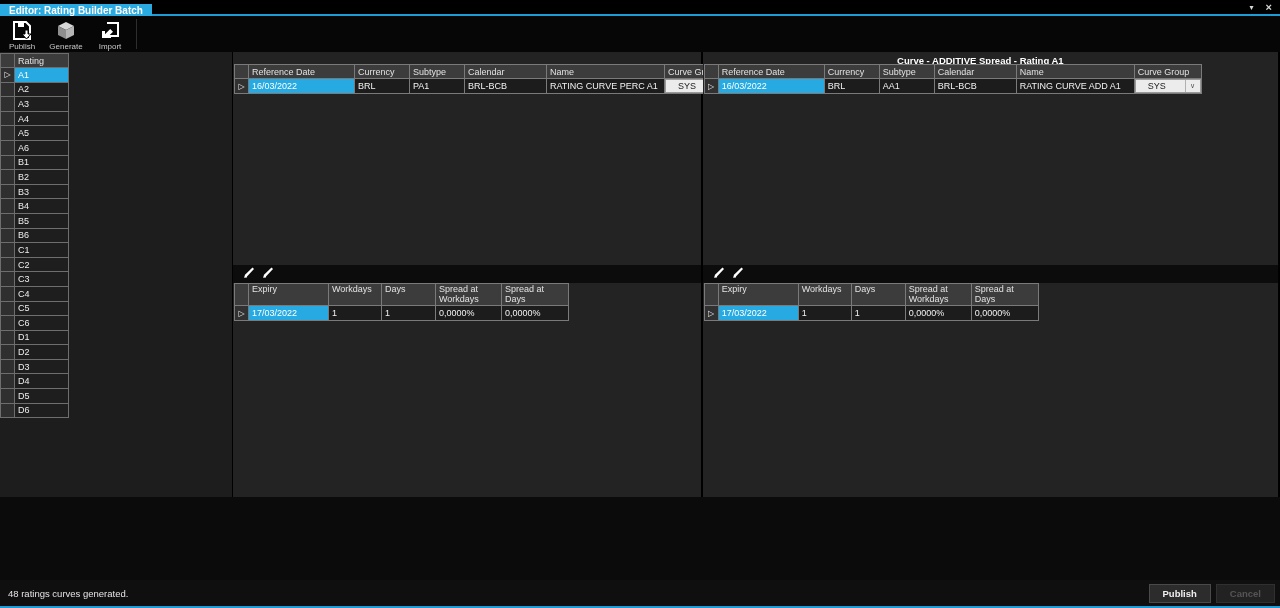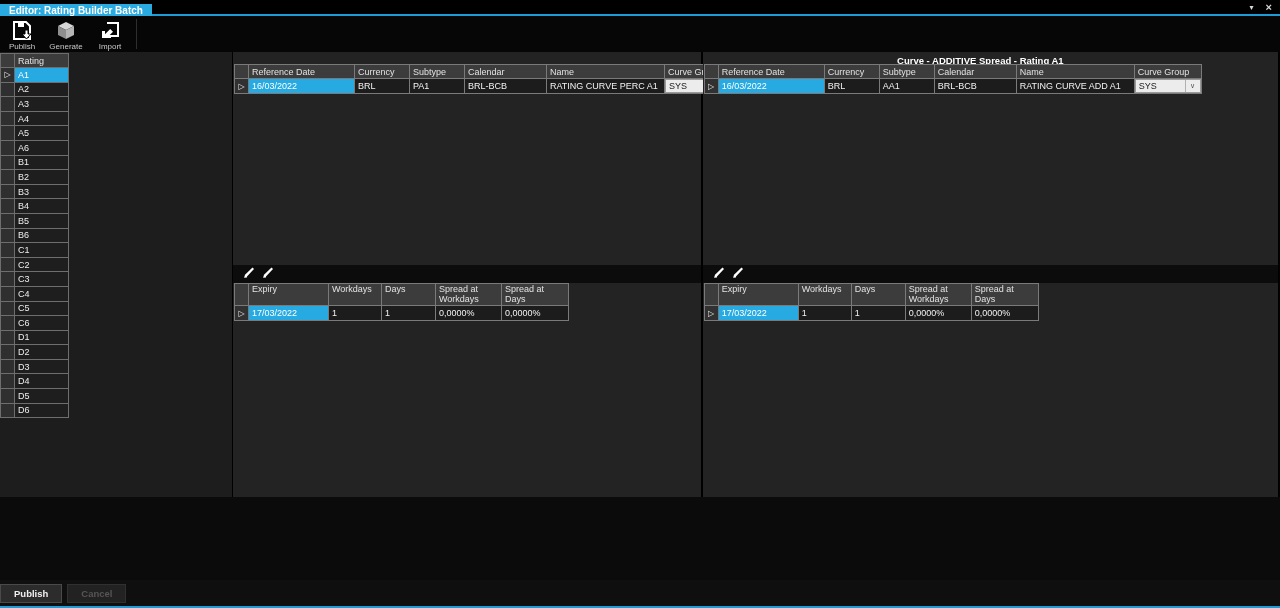--- a/index.html
+++ b/index.html
@@ -71,21 +71,21 @@
 
   .grid-top { position:absolute; top:12px; left:1px; }
   .pen-strip { position:absolute; top:213px; left:0; right:0; height:18px; background:#0c0c0c;
                display:flex; align-items:center; gap:7px; padding-left:9px; }
   .pen-strip svg { cursor:pointer; }
   .grid-bottom { position:absolute; top:231px; left:1px; }
 
   
   .combo { width:100%; height:100%; background:#ececec; border:1px solid #9a9a9a;
            display:flex; align-items:center; cursor:pointer; }
-  .combo-text { flex:1; font-size:9px; color:#1a1a1a; padding-left:3px; }
+  .combo-text { flex:1; font-size:9px; color:#1a1a1a; padding-left:12px; }
   .combo-chev { width:15px; height:100%; border-left:1px solid #b0b0b0; display:flex;
                 align-items:center; justify-content:center; font-size:7px; color:#555; }
 
   
   .bottom-gap { height:83px; background:#0b0b0b; }
   .statusbar { height:26px; background:#0f0f0f; display:flex; align-items:center; }
   .status-msg { font-size:9.5px; color:#e4e4e4; padding-left:8px; flex:1; }
   .btn { height:19px; font-size:9.5px; font-weight:bold; padding:0 13px; margin-right:5px;
          display:flex; align-items:center; cursor:pointer; font-family:"Liberation Sans",sans-serif; }
   .btn-publish { background:#2c2c2c; border:1px solid #4a4a4a; color:#f0f0f0; }
@@ -368,16 +368,17 @@
         <div class="gcell gbody d3">1</div>
         <div class="gcell gbody d4">0,0000%</div>
         <div class="gcell gbody d5">0,0000%</div>
       </div>
     </div>
   </div>
 </div>
 
 <div class="bottom-gap"></div>
 <div class="statusbar">
+  <div class="status-msg">48 ratings curves generated.</div>
   <button class="btn btn-publish">Publish</button>
   <button class="btn btn-cancel" disabled="">Cancel</button>
 </div>
 <div class="accent-bottom"></div>
 
 </body></html>

